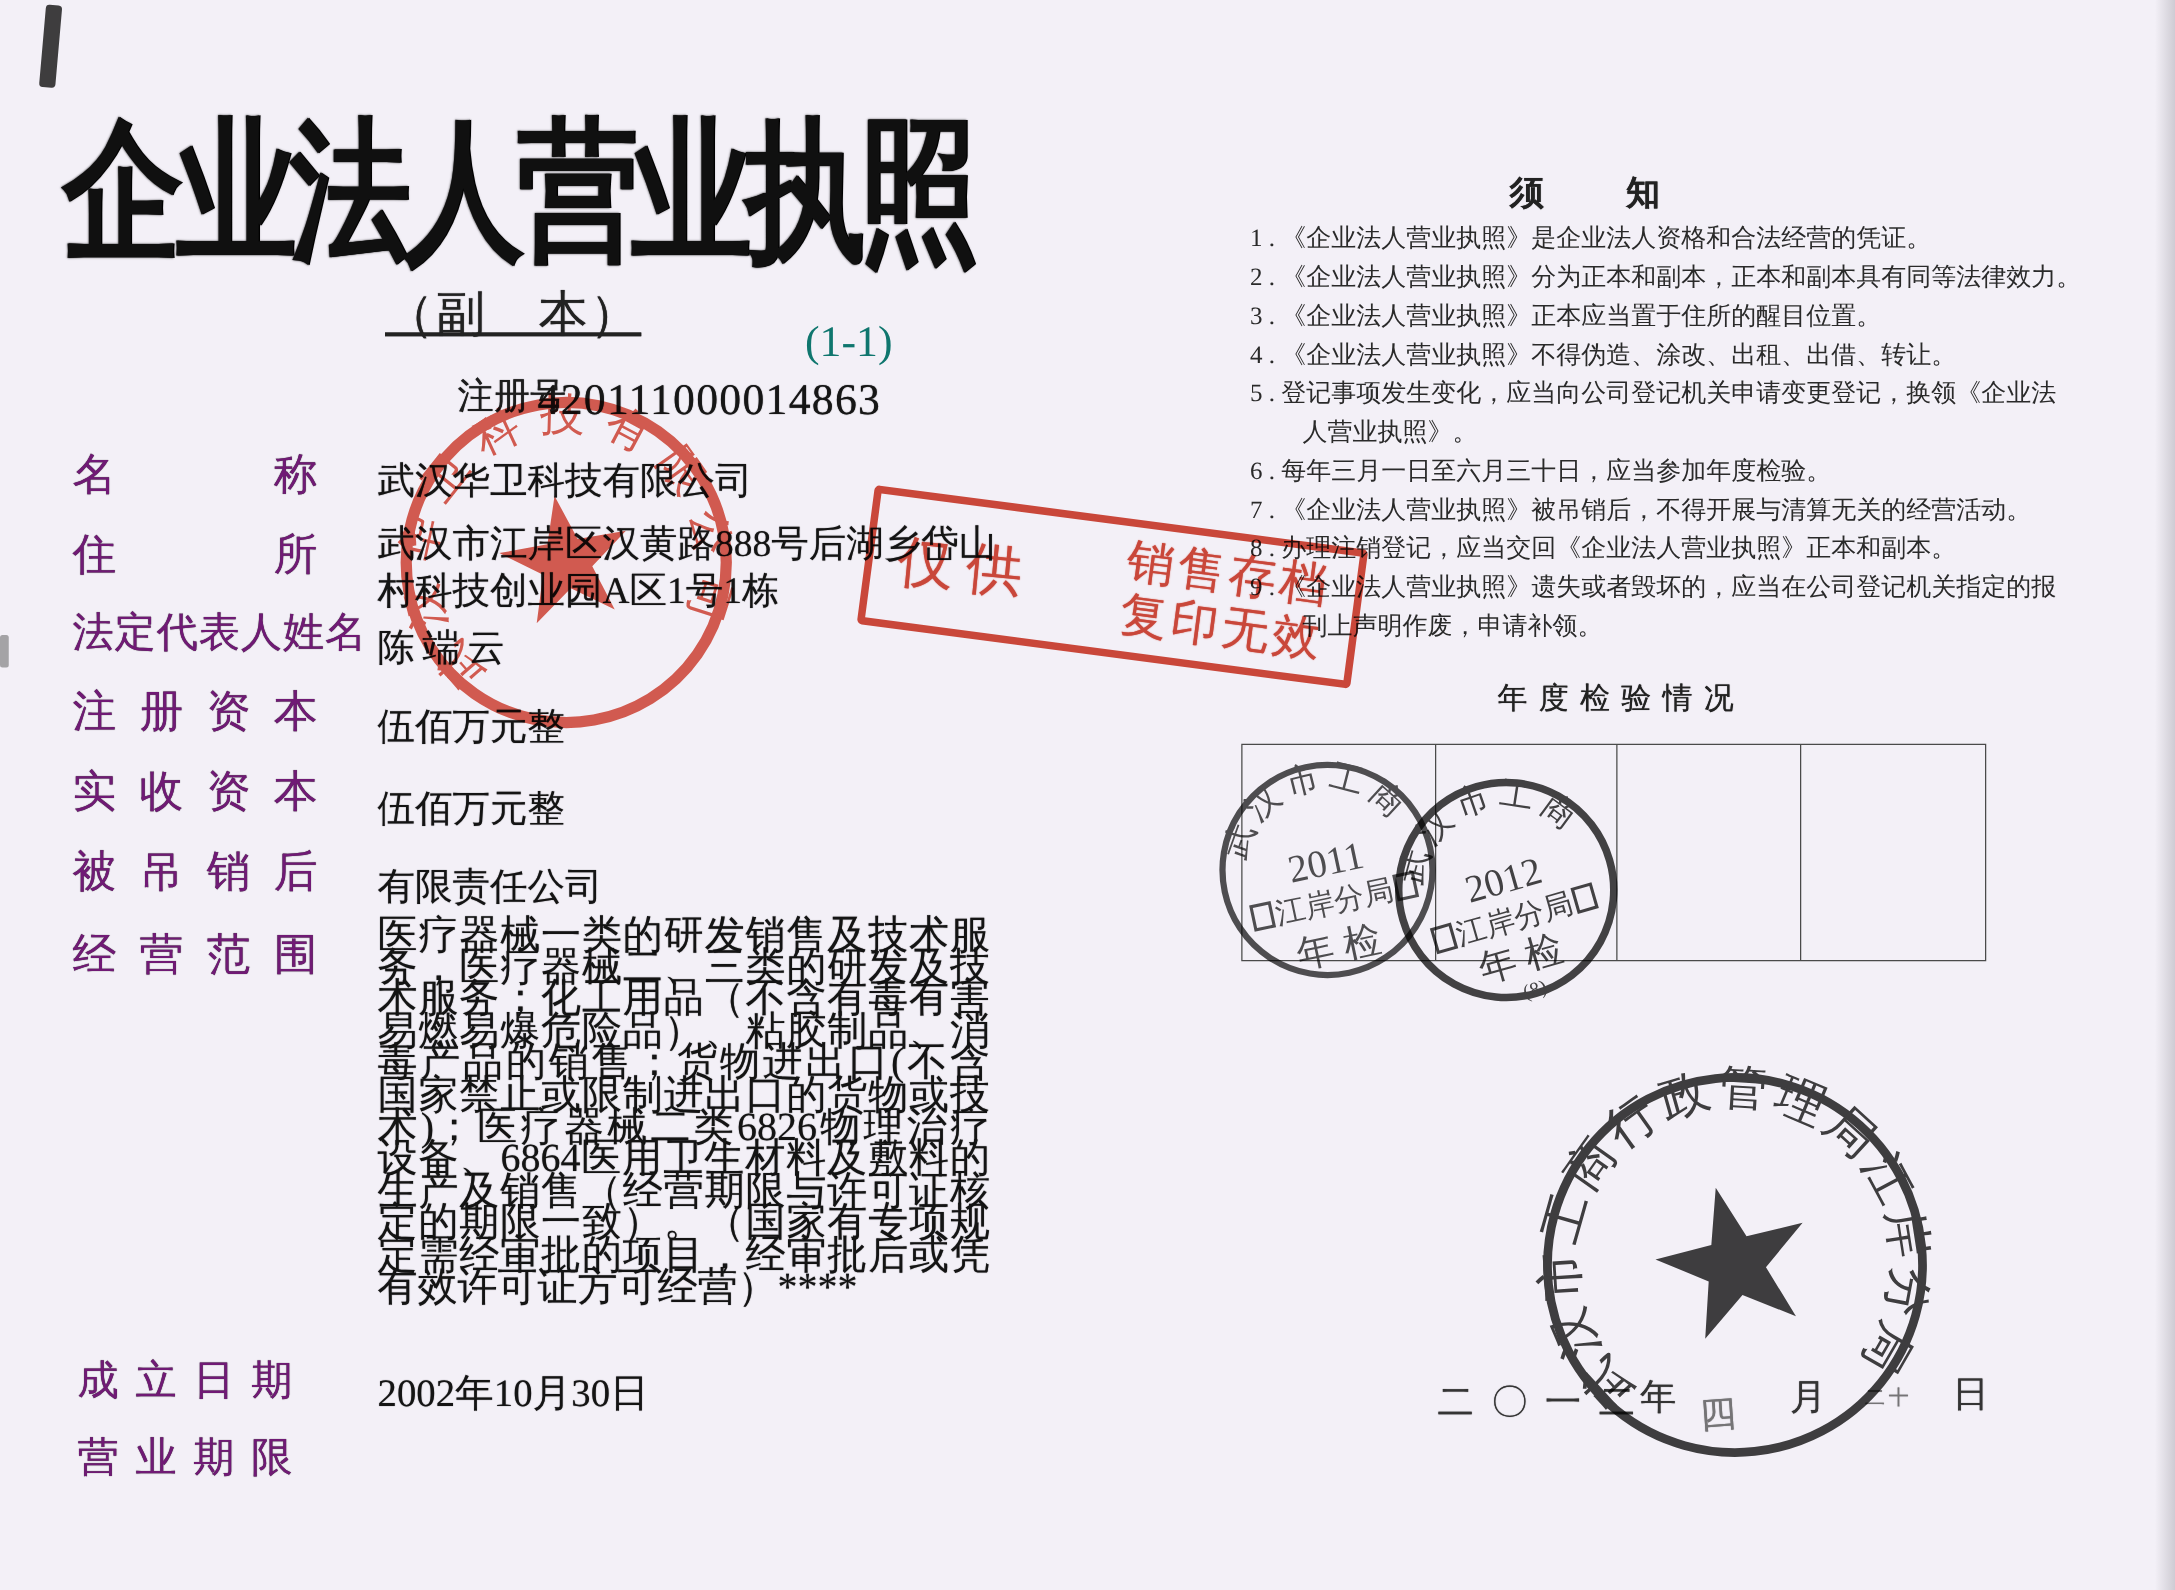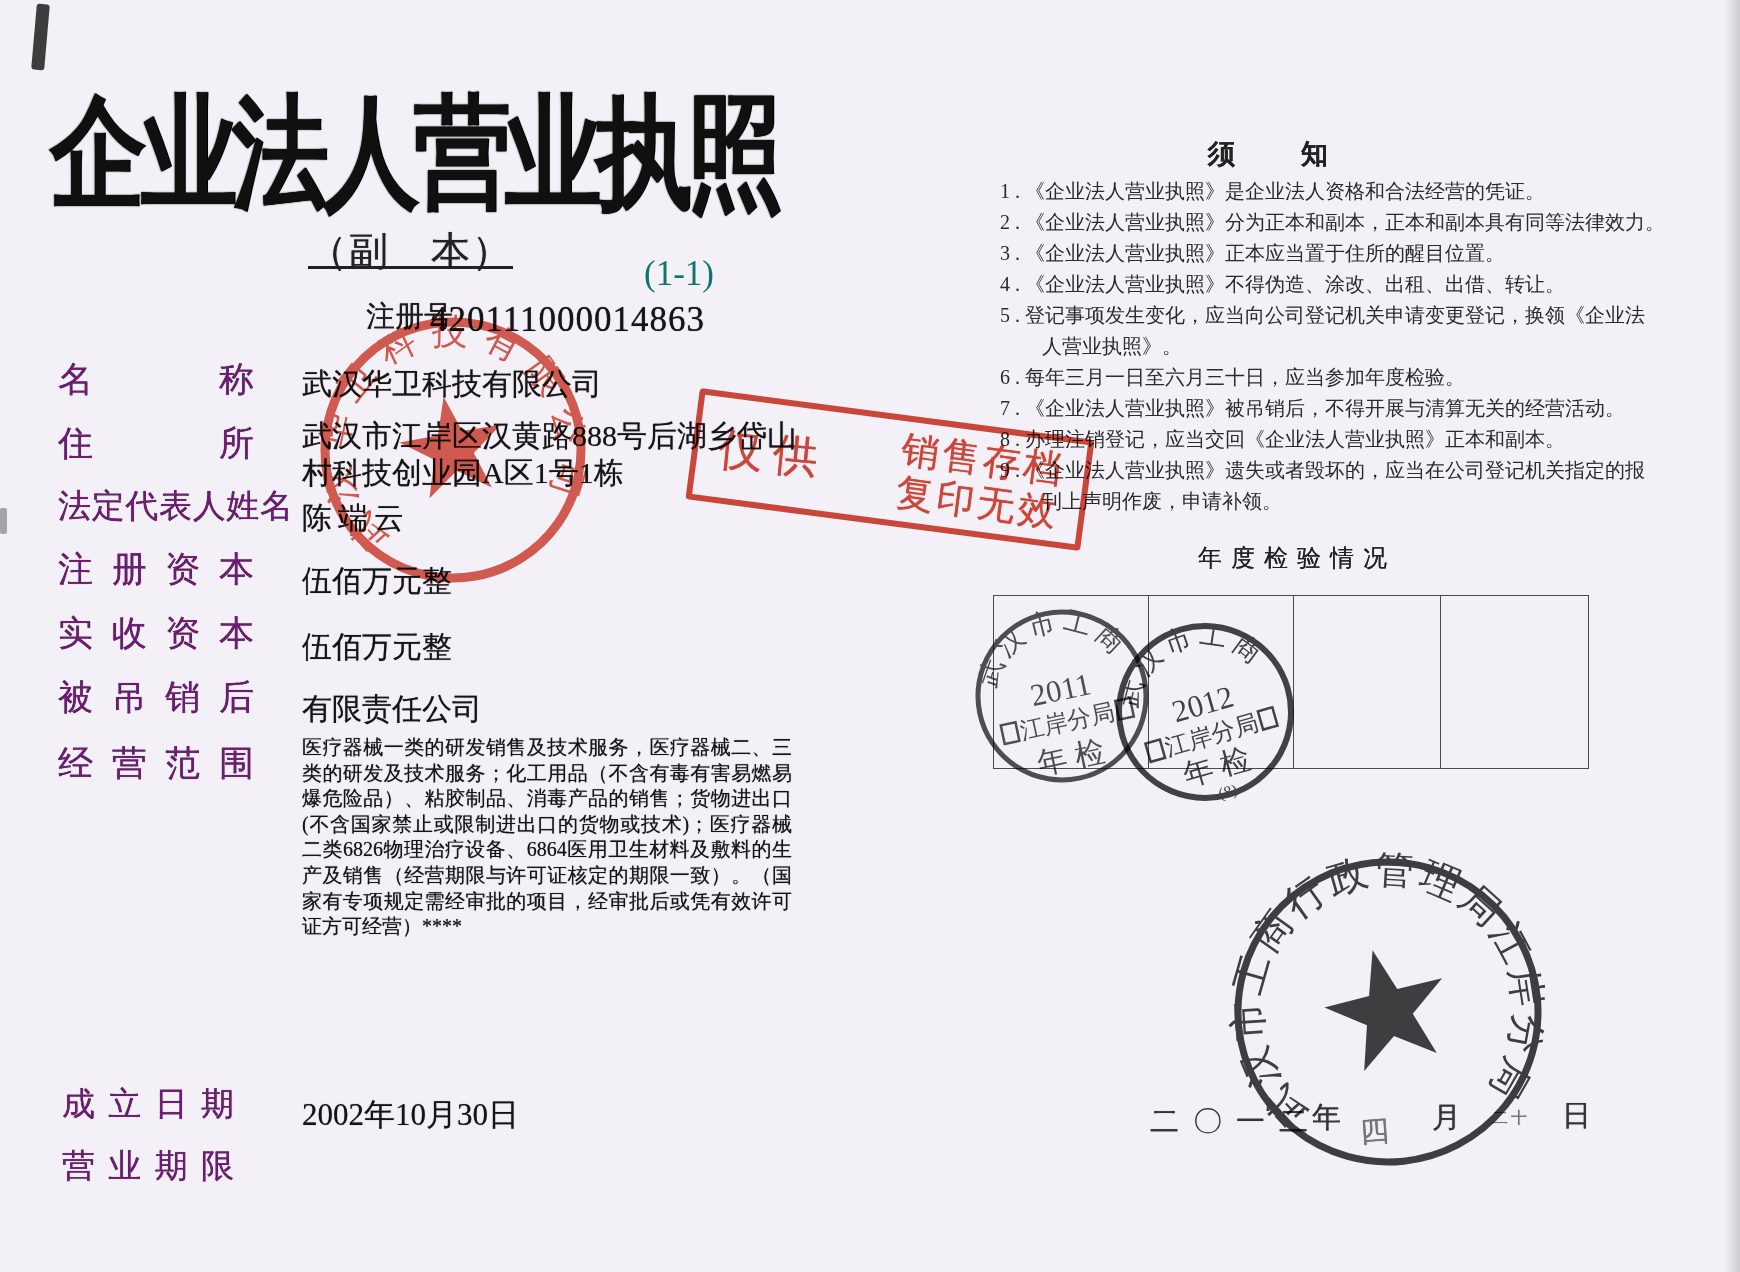--- a/index.html
+++ b/index.html
@@ -27,21 +27,21 @@
   
   .flabel{
     left:58px;width:196px;font-size:35px;color:#701a75;
     text-align:justify;text-align-last:justify;text-shadow:0 0 .7px #222;
     white-space:normal;
   }
   .flabel.wide{width:235px;font-size:33px;}
   .flabel.datew{left:62px;width:172px;font-size:33px;}
   .fvalue{left:302px;font-size:30px;color:#141414;text-shadow:0 0 .9px rgba(0,0,0,.6);}
   .fvalue.addr{width:515px;line-height:37px;}
-  .fvalue.scope{width:490px;font-size:20px;line-height:25.6px;text-align:justify;}
+  .fvalue.scope{width:490px;font-size:32px;line-height:25.6px;text-align:justify;}
   
   .notice-title{left:1208px;top:136px;font-size:27px;font-weight:bold;color:#222;
     letter-spacing:4px;text-shadow:0 0 .6px #222;}
   .notice-list{
     left:1000px;top:176px;width:742px;margin:0;padding:0;list-style:none;
     counter-reset:nitem;font-size:20px;line-height:31px;color:#2a2a2a;
   }
   .notice-list li{
     counter-increment:nitem;padding-left:42px;text-indent:-42px;
     white-space:pre-line;margin:0;

